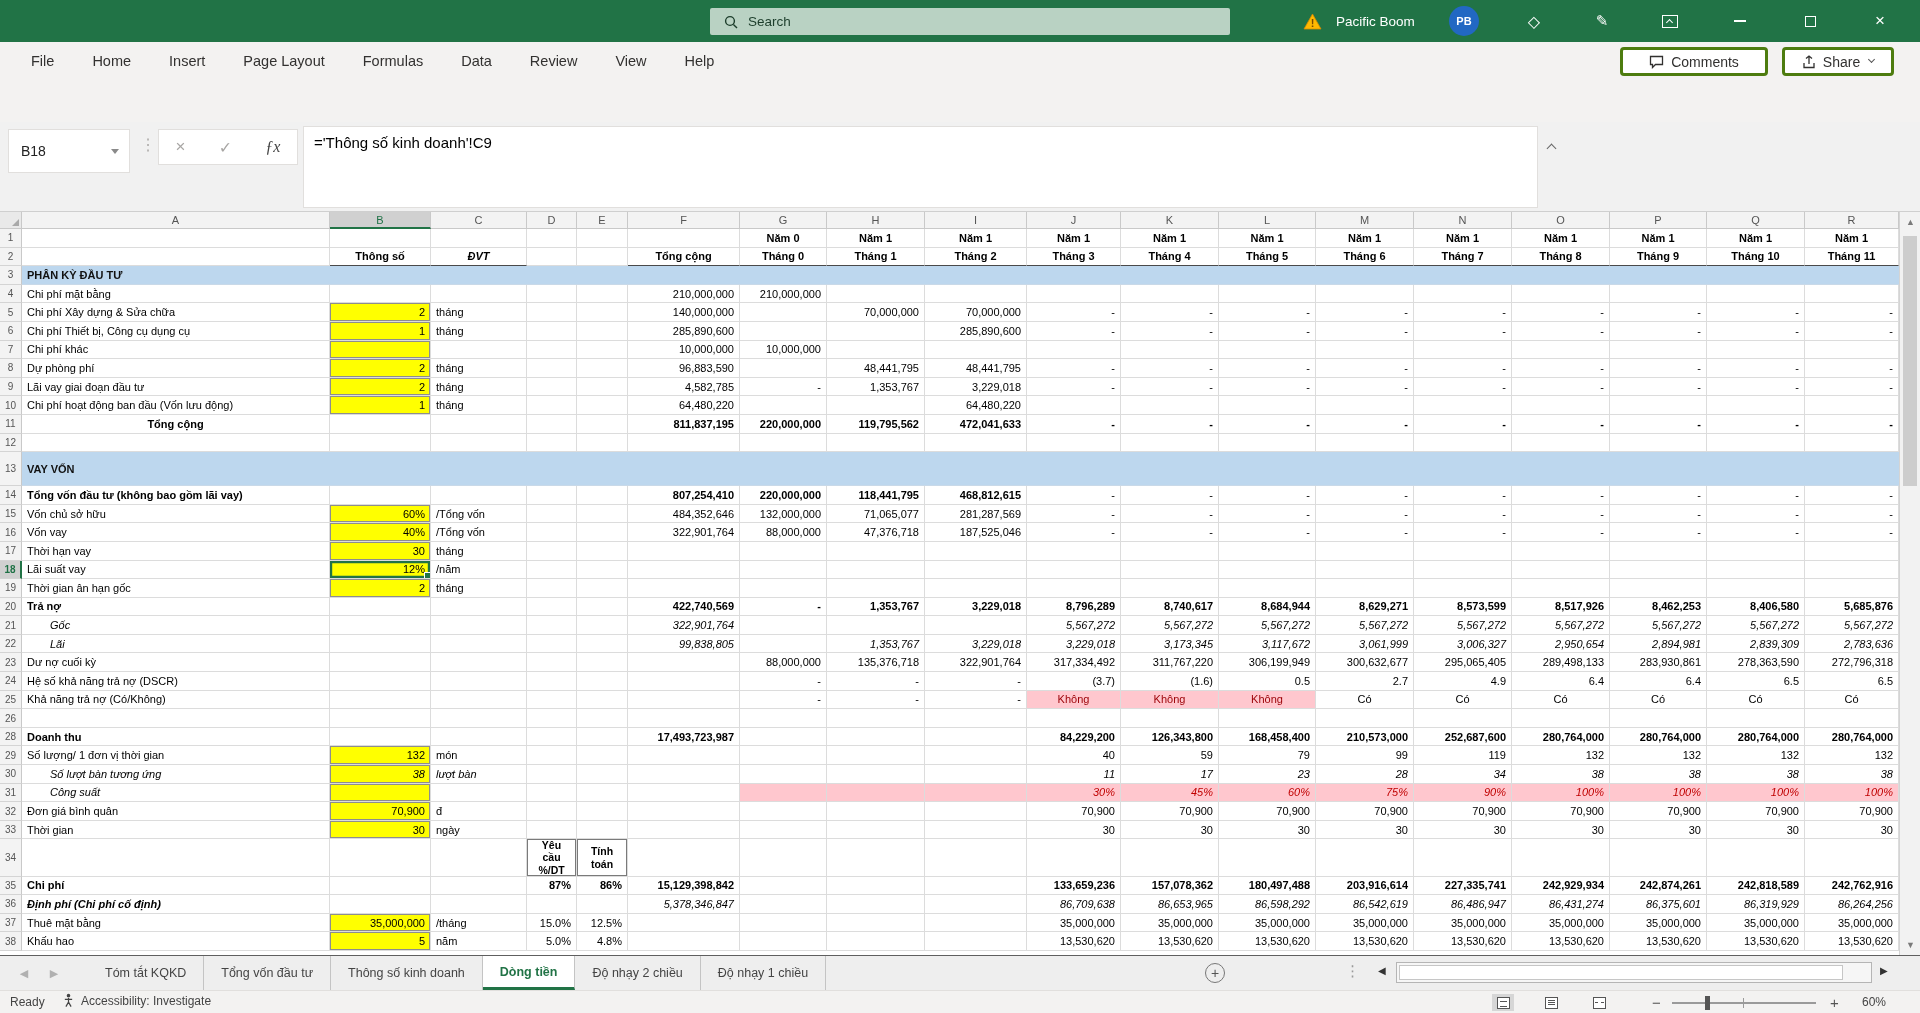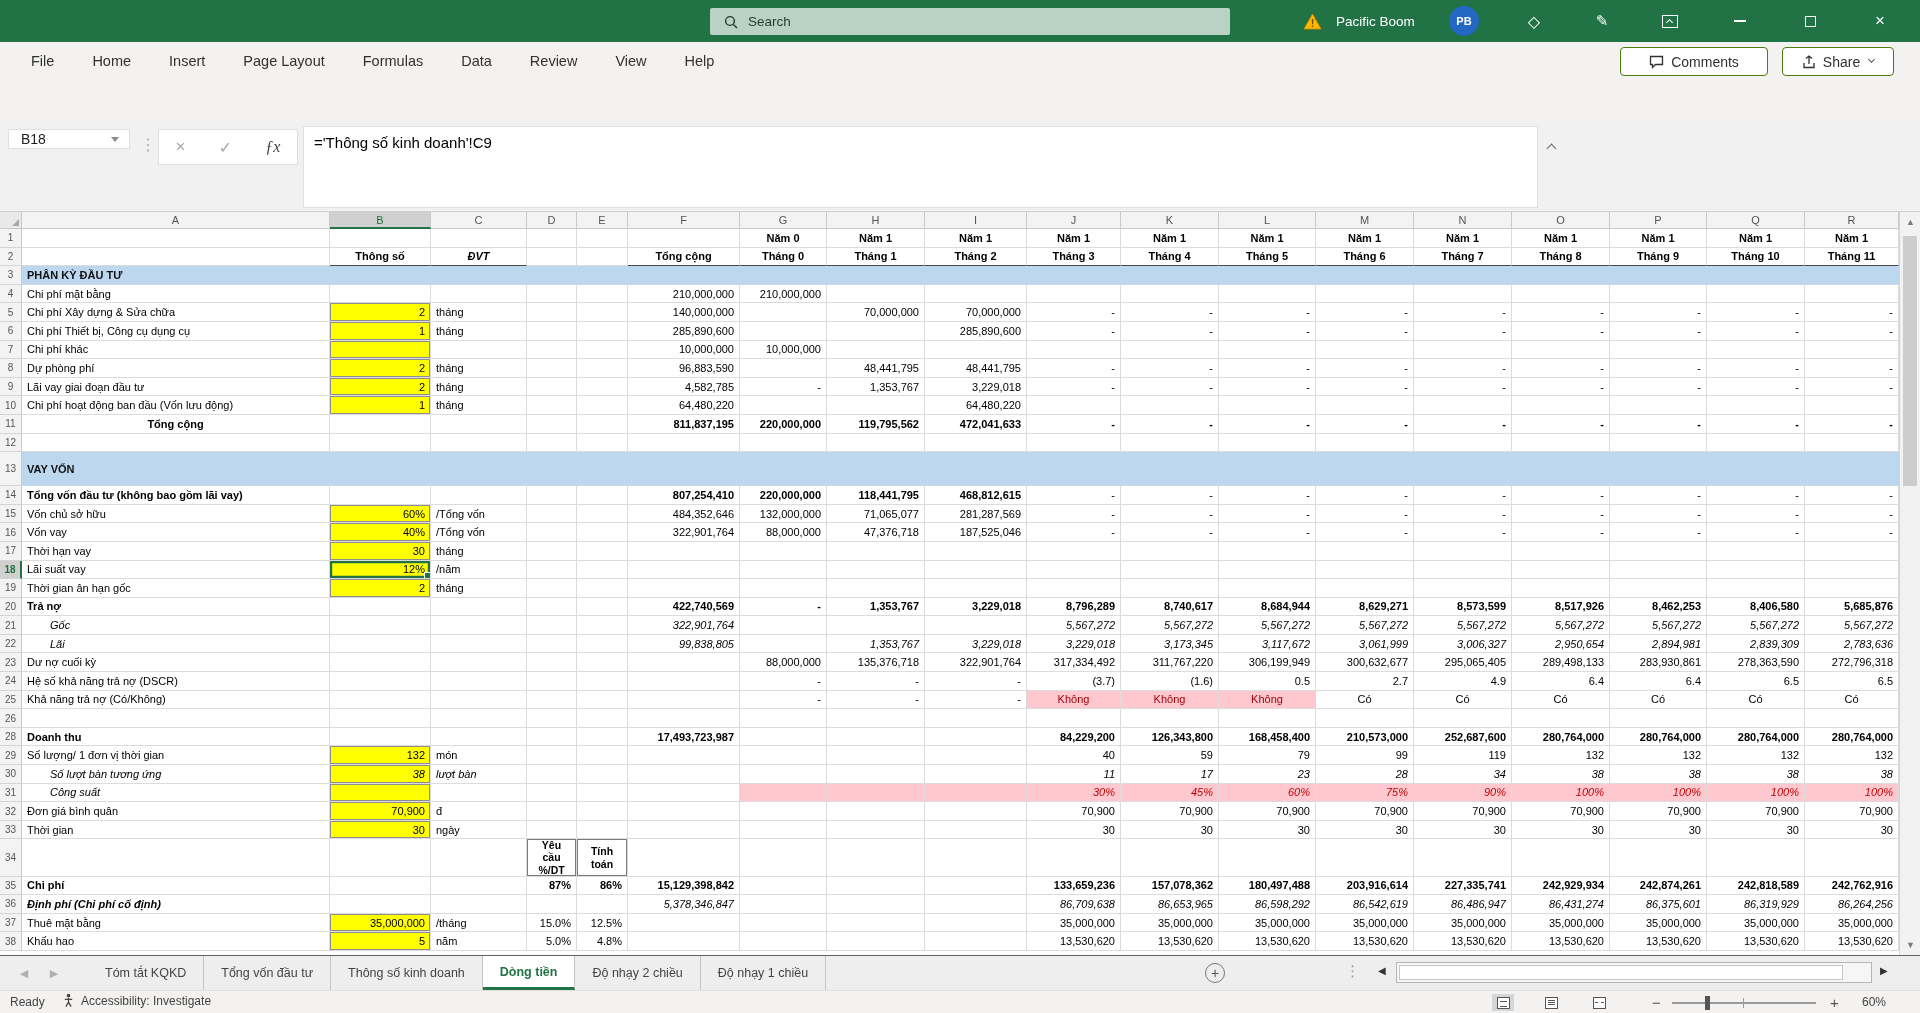--- a/index.html
+++ b/index.html
@@ -26,40 +26,40 @@
   .win-line { width:12px; height:2px; background:#fff; display:inline-block; }
   .win-box { width:11px; height:11px; border:1.5px solid #fff; display:inline-block; }
   .ribbon-ico { width:16px; height:13px; border:1.3px solid #fff; position:relative; }
   .ribbon-ico .chev { position:absolute; left:3.5px; top:4px; margin:0; width:5px; height:5px;
     transform:rotate(-135deg); border-color:#fff; }
 
   
   .menubar { position:absolute; left:0; top:42px; width:1920px; height:38px; background:#f3f2f1; }
   .menu-items { position:absolute; left:12px; top:0; height:38px; display:flex; align-items:center; }
   .menu-item { padding:0 19px; font-size:14.5px; color:#323130; height:38px; line-height:38px; cursor:default; }
-  .top-btn { position:absolute; top:5px; height:29px; background:#fff; border:1px solid #4d7c0f;
+  .top-btn { position:absolute; top:5px; height:29px; background:#fff; border:3px solid #4d7c0f;
     border-radius:4px; display:flex; align-items:center; justify-content:center; gap:7px;
     font-size:14px; color:#323130; }
 
   
   .qatrow { position:absolute; left:0; top:80px; width:1920px; height:42px; background:#f3f2f1; }
   .autosave-label { position:absolute; left:12px; top:13px; font-size:13px; color:#323130; }
   .toggle { position:absolute; left:78px; top:11px; width:46px; height:19px; border:1px solid #4a4a4a;
     border-radius:10px; background:#f3f2f1; display:flex; align-items:center; }
   .toggle .knob { width:11px; height:11px; border-radius:50%; background:#3a3a3a; margin-left:3px; }
   .toggle .tg-label { font-size:11px; color:#323130; margin-left:5px; }
   .undo-wrap { position:absolute; left:142px; top:8px; color:#a8a6a4; display:flex; align-items:center; }
   .qat-custom { position:absolute; left:188px; top:12px; width:12px; }
   .qat-custom .bar { width:11px; height:2px; background:#444; margin:0 auto 2px; }
   .qat-custom .chev { border-color:#444; margin:0 0 0 1px; width:5px; height:5px; }
 
   
   .formularow { position:absolute; left:0; top:122px; width:1920px; height:90px; background:#f1f1f1;
     border-bottom:1px solid #cfcfcf; }
-  .namebox { position:absolute; left:8px; top:7px; width:122px; height:20px; background:#fff;
+  .namebox { position:absolute; left:8px; top:7px; width:122px; height:44px; background:#fff;
     border:1px solid #e1dfdd; display:flex; align-items:center; font-size:14px; color:#222; }
   .namebox .nb-text { margin-left:12px; flex:1; }
   .tri-down { width:0; height:0; border-left:4px solid transparent; border-right:4px solid transparent;
     border-top:5px solid #8a8a8a; margin-right:10px; }
   .fx-dots { position:absolute; left:140px; top:13px; color:#b0aeac; font-size:16px; letter-spacing:0; }
   .fbtns { position:absolute; left:158px; top:7px; width:140px; height:36px; background:#fff;
     border:1px solid #e1dfdd; display:flex; align-items:center; justify-content:space-around; }
   .fb-x { color:#a8a6a4; font-size:17px; }
   .fb-check { color:#a8a6a4; font-size:16px; }
   .fb-fx { color:#444; font-size:16px; font-family:"Liberation Serif", serif; font-style:italic; }

